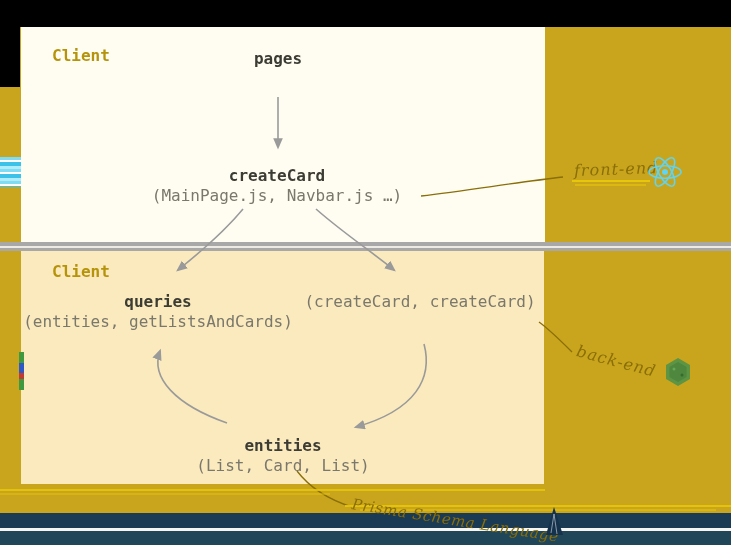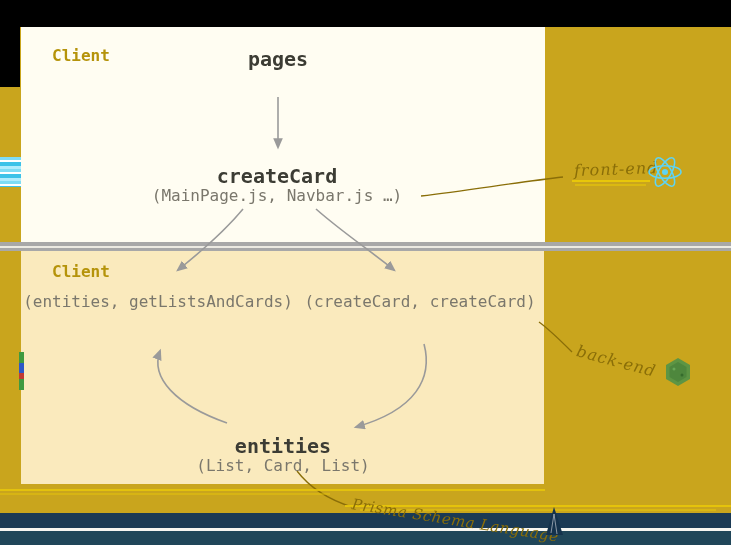--- a/index.html
+++ b/index.html
@@ -8,21 +8,21 @@
   .corner-notch{position:absolute;left:0;top:27px;width:20px;height:60px;background:#000;}
   .client-box{position:absolute;left:21px;top:27px;width:524px;height:215px;background:#fffdf2;}
   .server-box{position:absolute;left:21px;top:251px;width:523px;height:233px;background:#faeabd;}
   .separator{position:absolute;left:0;top:242px;width:731px;height:9px;
     background:linear-gradient(180deg,#a8a8a8 0 42%,#eceae2 42% 62%,#a8a8a8 62% 100%);}
   .band-navy{position:absolute;left:0;top:513px;width:731px;height:15px;background:#1b3a54;}
   .band-white{position:absolute;left:0;top:528px;width:731px;height:3px;background:#f6f5f0;}
   .band-teal{position:absolute;left:0;top:531px;width:731px;height:14px;background:#204659;}
   .box-label{position:absolute;font-weight:bold;font-size:16px;color:#b5930a;white-space:nowrap;}
   .node{position:absolute;text-align:center;transform:translateX(-50%);white-space:nowrap;}
-  .node-title{font-weight:bold;font-size:20px;line-height:20px;color:#3c3c34;}
+  .node-title{font-weight:bold;font-size:16px;line-height:20px;color:#3c3c34;}
   .node-detail{font-size:16px;line-height:19px;color:#7a776c;}
   .overlay{position:absolute;left:0;top:0;width:731px;height:545px;pointer-events:none;}
   .annotation{position:absolute;font-family:"DejaVu Serif",serif;font-style:italic;
     color:#8a6e08;white-space:nowrap;transform-origin:left center;}
   .ann-1{left:574px;top:161px;font-size:16px;letter-spacing:1px;transform:rotate(-2deg);}
   .ann-2{left:577px;top:341px;font-size:16px;letter-spacing:1px;transform:rotate(15deg);}
   .ann-3{left:352px;top:495px;font-size:15px;letter-spacing:.5px;transform:rotate(9deg);}
   .icon{position:absolute;}
   .react-icon{left:646px;top:152px;}
   .node-icon{left:664px;top:357px;}
@@ -87,20 +87,21 @@
 
   <div class="node" style="left:278px;top:49px;">
     <div class="node-title">pages</div>
   </div>
   <div class="node" style="left:277px;top:166px;">
     <div class="node-title">createCard</div>
     <div class="node-detail">(MainPage.js, Navbar.js …)</div>
   </div>
 
   <div class="node" style="left:158px;top:292px;">
+    <div class="node-title">queries</div>
     <div class="node-detail">(entities, getListsAndCards)</div>
   </div>
   <div class="node" style="left:420px;top:292px;">
     <div class="node-detail">(createCard, createCard)</div>
   </div>
   <div class="node" style="left:283px;top:436px;">
     <div class="node-title">entities</div>
     <div class="node-detail">(List, Card, List)</div>
   </div>
 

